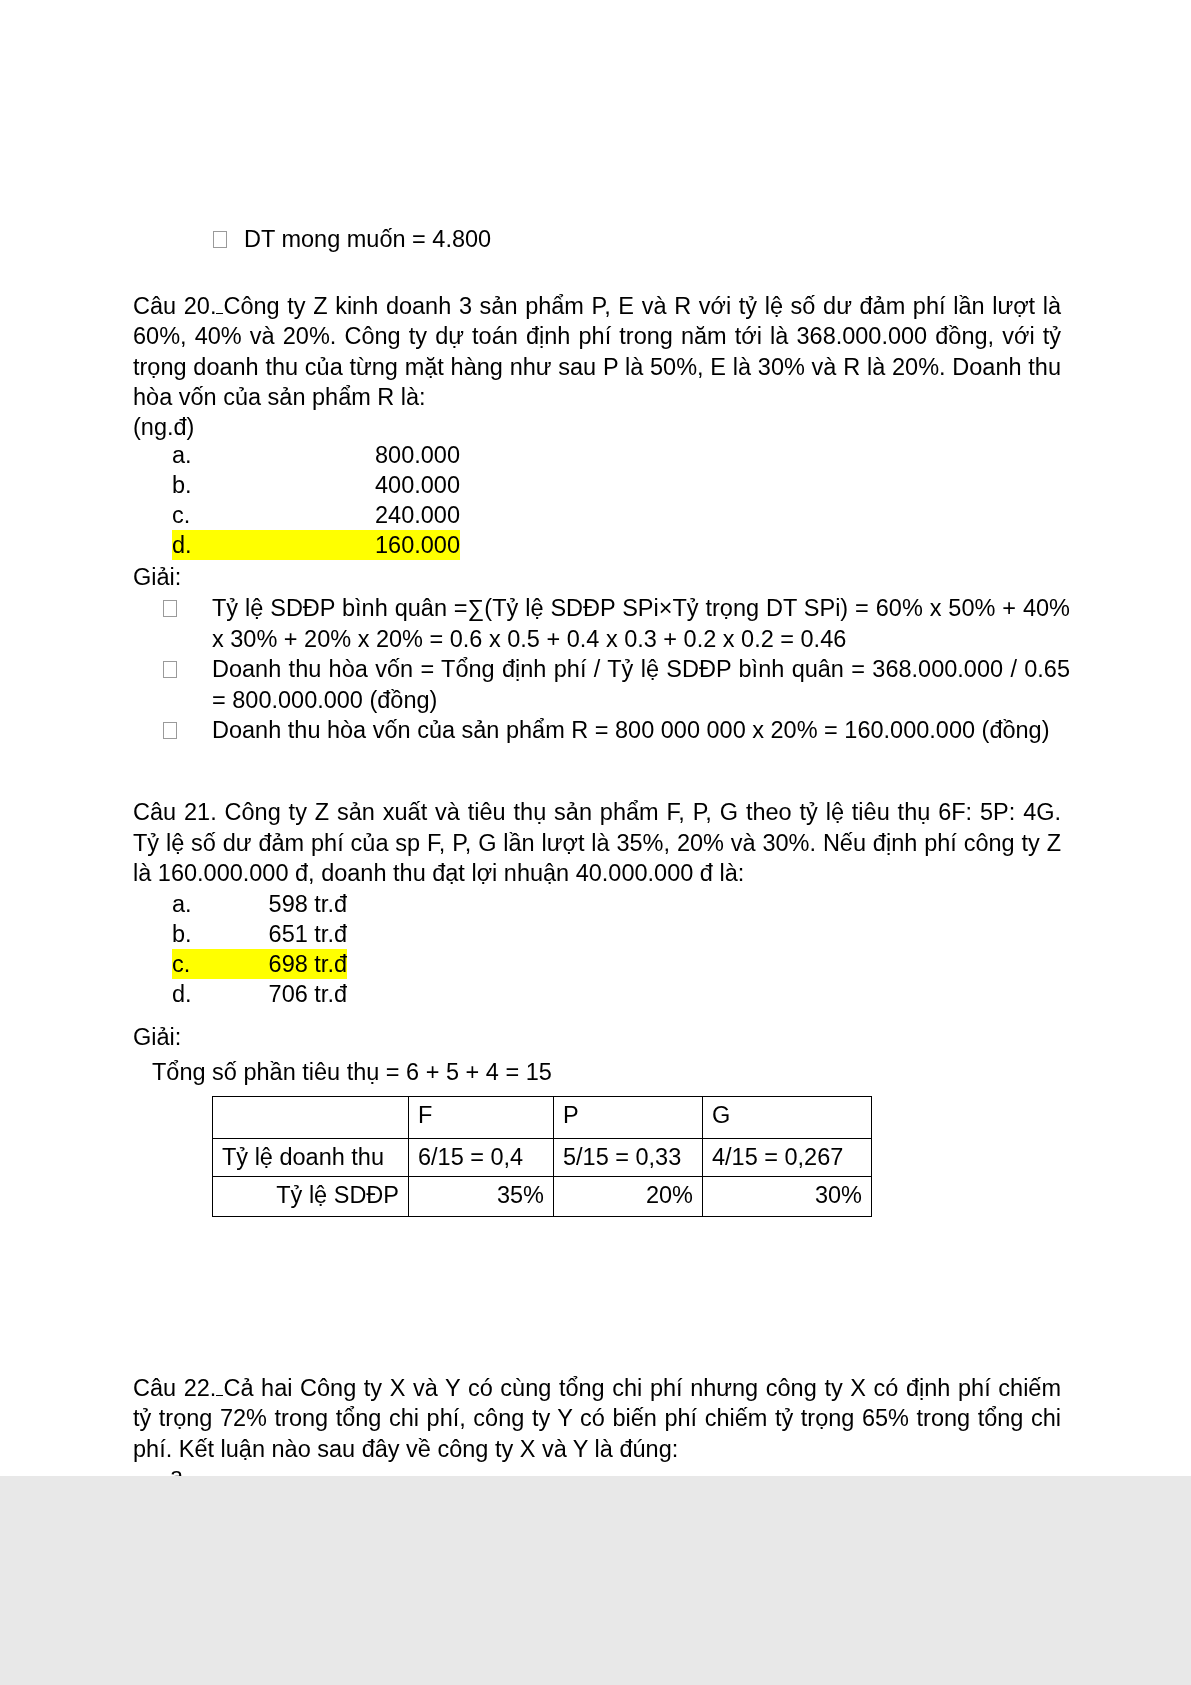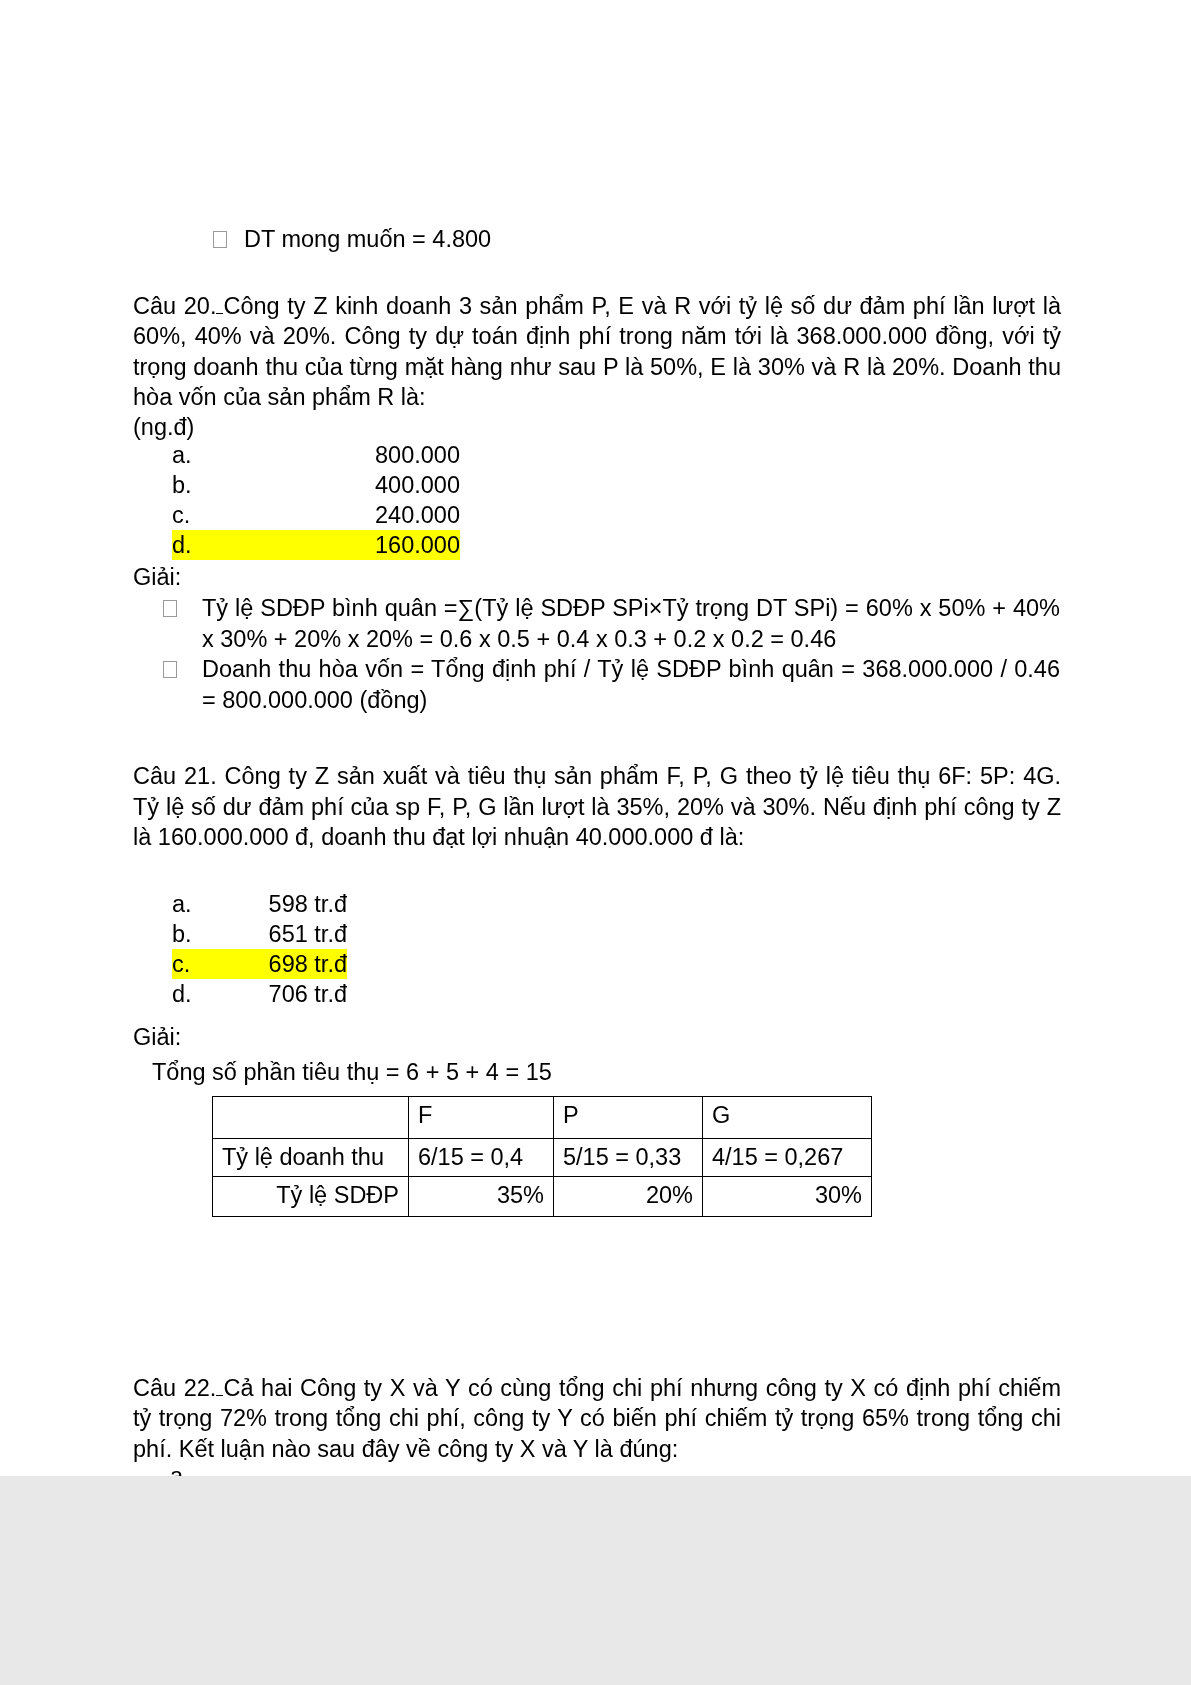--- a/index.html
+++ b/index.html
@@ -32,21 +32,21 @@
   .note-line { display:flex; align-items:flex-start; }
   .note-line .glyph-box { margin-top:7px; margin-right:17px; }
   .opt-row {
     display:flex; justify-content:space-between;
     height:30px; align-items:flex-start;
   }
   .hl { background:#ffff00; }
   .bullet-item { display:flex; align-items:flex-start; }
   .bullet-item .glyph-box { margin-top:7px; }
   .bullet-text {
-    margin-left:25px;
+    margin-left:35px;
     width:858px;
     text-align:justify;
   }
   table.sol-table {
     border-collapse:collapse;
     table-layout:fixed;
   }
   table.sol-table td {
     border:1.5px solid #000;
     padding:3px 9px 0 9px;
@@ -93,25 +93,29 @@
 
   <div class="abs" style="top:562px;left:133px;">Giải:</div>
 
   <div class="abs" style="top:593px;left:163px;">
     <div class="bullet-item">
       <span class="glyph-box"></span>
       <div class="bullet-text">Tỷ lệ SDĐP bình quân =∑(Tỷ lệ SDĐP SPi×Tỷ trọng DT SPi) = 60% x 50% + 40% x 30% + 20% x 20% = 0.6 x 0.5 + 0.4 x 0.3 + 0.2 x 0.2 = 0.46</div>
     </div>
     <div class="bullet-item">
       <span class="glyph-box"></span>
-      <div class="bullet-text">Doanh thu hòa vốn = Tổng định phí / Tỷ lệ SDĐP bình quân = 368.000.000 / 0.46 = 800.000.000 (đồng)</div>
+      <div class="bullet-text">Doanh thu hòa vốn = Tổng định phí / Tỷ lệ SDĐP bình quân = 368.000.000 / 0.65 = 800.000.000 (đồng)</div>
+    </div>
+    <div class="bullet-item">
+      <span class="glyph-box"></span>
+      <div class="bullet-text">Doanh thu hòa vốn của sản phẩm R = 800 000 000 x 20% = 160.000.000 (đồng)</div>
     </div>
   </div>
 
-  <div class="abs para" style="top:761px;left:133px;width:928px;"><span>Câu 21.</span> <span>Công ty Z sản xuất và tiêu thụ sản phẩm F, P, G theo tỷ lệ tiêu thụ 6F: 5P: 4G. Tỷ lệ số dư đảm phí của sp F, P, G lần lượt là 35%, 20% và 30%. Nếu định phí công ty Z là 160.000.000 đ, doanh thu đạt lợi nhuận 40.000.000 đ là:</span></div>
+  <div class="abs para" style="top:797px;left:133px;width:928px;"><span>Câu 21.</span> <span>Công ty Z sản xuất và tiêu thụ sản phẩm F, P, G theo tỷ lệ tiêu thụ 6F: 5P: 4G. Tỷ lệ số dư đảm phí của sp F, P, G lần lượt là 35%, 20% và 30%. Nếu định phí công ty Z là 160.000.000 đ, doanh thu đạt lợi nhuận 40.000.000 đ là:</span></div>
 
   <div class="abs" style="top:889px;left:172px;width:175px;">
     <div class="opt-row">
       <span>a.</span>
       <span>598 tr.đ</span>
     </div>
     <div class="opt-row">
       <span>b.</span>
       <span>651 tr.đ</span>
     </div>

